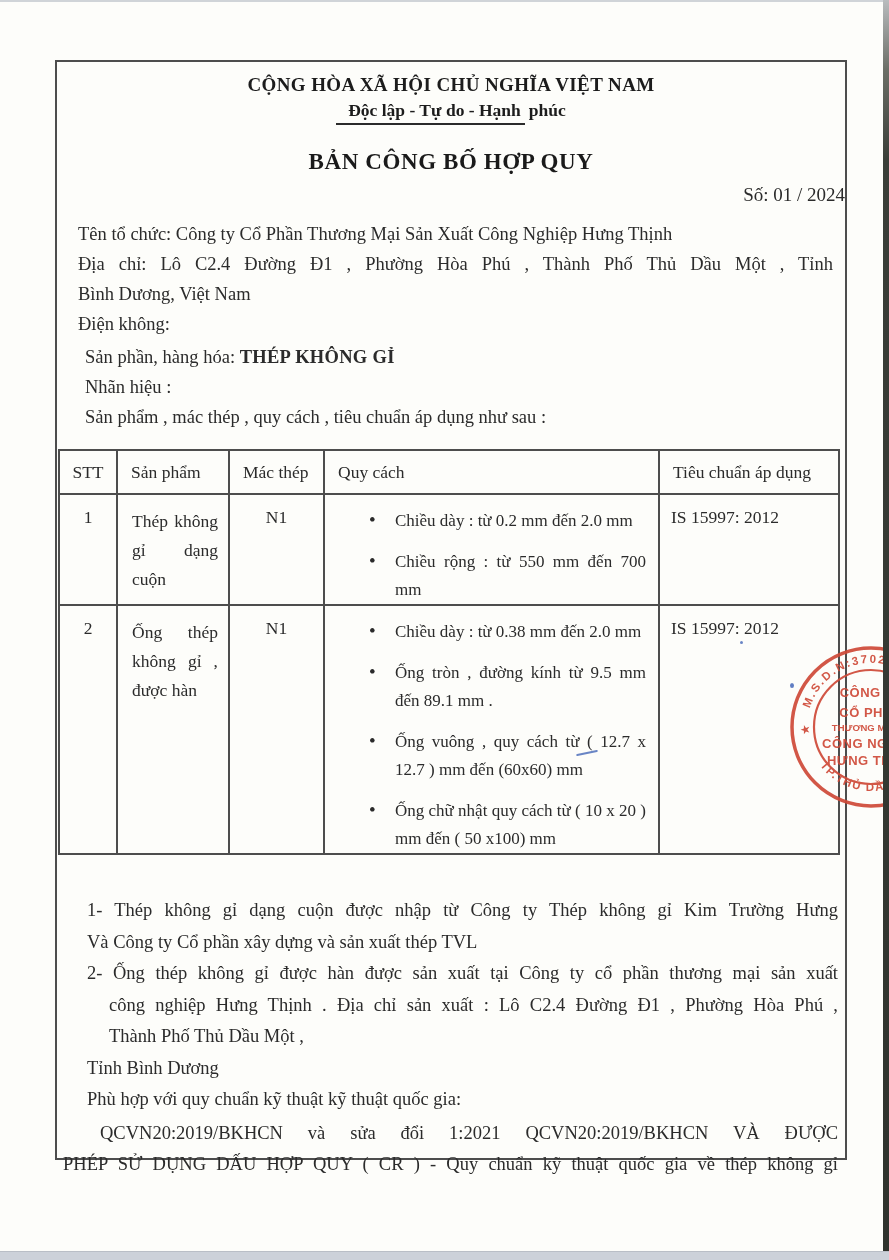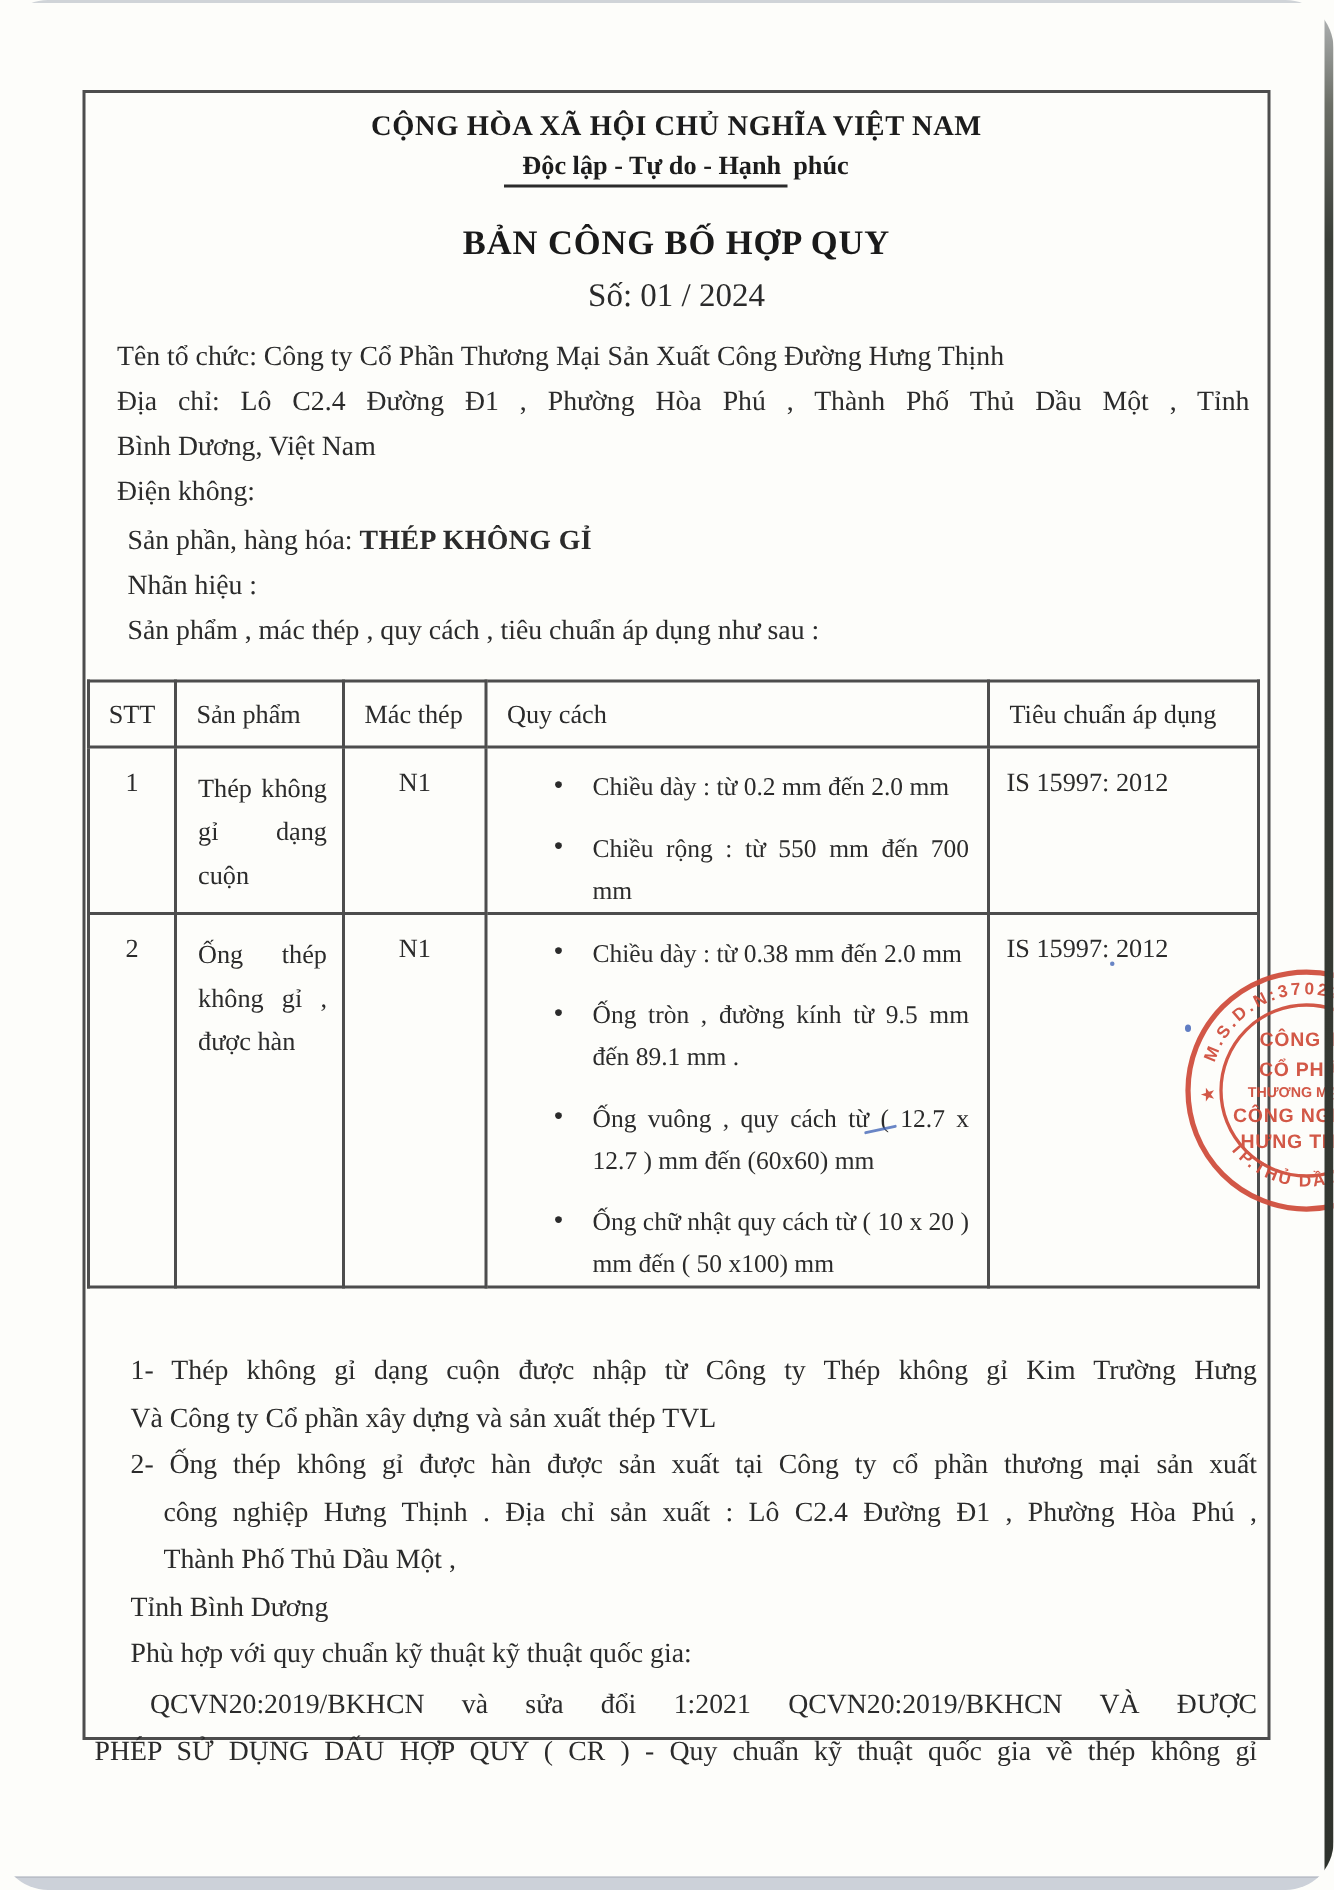--- a/index.html
+++ b/index.html
@@ -2,40 +2,40 @@
 <html><head>
 <meta charset="utf-8">
 <style>
   html,body{margin:0;padding:0;}
   body{
     width:889px;height:1260px;overflow:hidden;position:relative;
     background:#fdfdfa;
     font-family:"Liberation Serif","DejaVu Serif",serif;
     color:#2b2b2b;
   }
-  .page{position:absolute;inset:0;width:889px;height:1260px;overflow:hidden;border-radius:32px;}
+  .page{position:absolute;inset:0;width:889px;height:1260px;overflow:hidden;}
 
   
   .scan-top{position:absolute;top:0;left:0;width:100%;height:2px;background:#d0d4d8;z-index:10;}
   .scan-right{position:absolute;top:0;right:0;width:6px;height:1260px;z-index:10;
     background:linear-gradient(180deg,#b9bcbe 0px,#6b6e66 70px,#3a3e38 160px,#2f332d 100%);}
   .scan-bottom{position:absolute;bottom:0;left:0;width:100%;height:8px;background:#ccd1d9;border-top:1px solid #b9bec6;z-index:10;}
 
   
   .frame{
     position:absolute;left:55px;top:60px;width:788px;height:1096px;
     border:2px solid #4d4d4d;background:transparent;
   }
 
   .nat-title{margin-top:12px;text-align:center;font-weight:bold;font-size:19px;letter-spacing:.4px;color:#1c1c1c;}
   .motto{margin-top:4px;text-align:center;font-weight:bold;font-size:17.5px;color:#1c1c1c;}
   .motto-u{border-bottom:2px solid #2b2b2b;padding:0 4px 2px 12px;display:inline-block;}
   .motto-tail{margin-left:4px;}
   .doc-title{margin-top:24px;text-align:center;font-weight:bold;font-size:23px;letter-spacing:.6px;color:#1a1a1a;}
-  .doc-no{margin-top:9px;text-align:center;font-size:22px;}
+  .doc-no{margin-top:9px;text-align:right;font-size:19px;}
 
   .info{margin-top:13px;padding:0 12px 0 21px;font-size:18.5px;line-height:30px;}
   .jlast{text-align:justify;text-align-last:justify;}
   .indent7{margin-left:7px;}
   .gap-top{margin-top:3px;}
   .bold{font-weight:bold;letter-spacing:.3px;}
 
   table.spec{
     margin:17px 0 0 1px;border-collapse:collapse;table-layout:fixed;width:780px;
     font-size:17.5px;
@@ -85,21 +85,21 @@
 
     <div class="nat-title">CỘNG HÒA XÃ HỘI CHỦ NGHĨA VIỆT NAM</div>
     <div class="motto">
       <span class="motto-u">Độc lập - Tự do - Hạnh</span><span class="motto-tail">phúc</span>
     </div>
 
     <div class="doc-title">BẢN CÔNG BỐ HỢP QUY</div>
     <div class="doc-no">Số: 01 / 2024</div>
 
     <div class="info">
-      <div>Tên tổ chức: Công ty Cổ Phần Thương Mại Sản Xuất Công Đường Hưng Thịnh</div>
+      <div>Tên tổ chức: Công ty Cổ Phần Thương Mại Sản Xuất Công Nghiệp Hưng Thịnh</div>
       <div class="jlast">Địa chỉ: Lô C2.4 Đường Đ1 , Phường Hòa Phú , Thành Phố Thủ Dầu Một , Tỉnh</div>
       <div>Bình Dương, Việt Nam</div>
       <div>Điện không:</div>
       <div class="indent7 gap-top">
         <span>Sản phần, hàng hóa: </span><span class="bold">THÉP KHÔNG GỈ</span>
       </div>
       <div class="indent7">Nhãn hiệu :</div>
       <div class="indent7">Sản phẩm , mác thép , quy cách , tiêu chuẩn áp dụng như sau :</div>
     </div>
 

